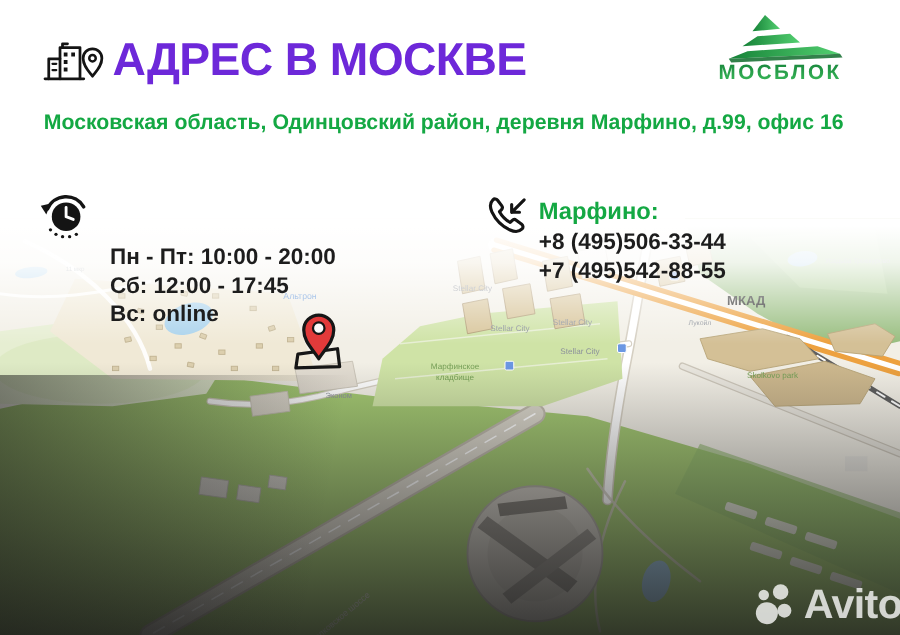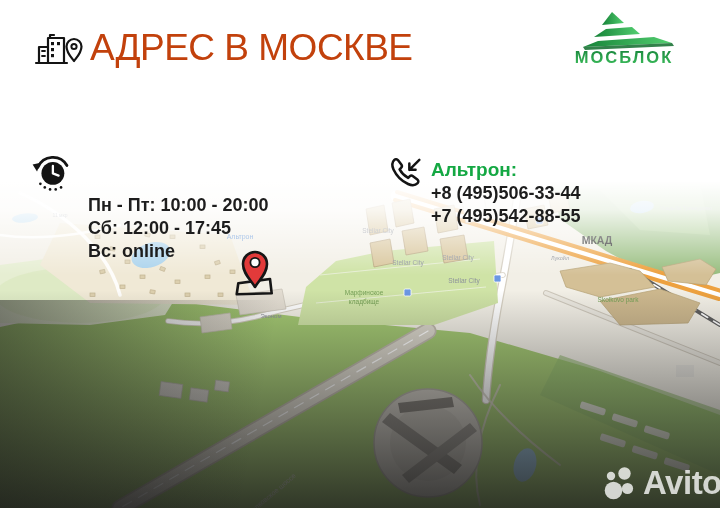--- a/index.html
+++ b/index.html
@@ -4,22 +4,22 @@
 <style>
   html,body{margin:0;padding:0;background:#ffffff;}
   .card{
     position:relative;width:720px;height:508px;overflow:hidden;background:#fff;
     font-family:"Liberation Sans","DejaVu Sans",sans-serif;
   }
   .abs{position:absolute;}
 
   
   .page-title{
-    left:90px;top:26px;font-size:37px;line-height:44px;font-weight:normal;
-    letter-spacing:-0.5px;color:#c2410c;white-space:nowrap;z-index:7;
+    left:90px;top:26px;font-size:37px;line-height:44px;font-weight:bold;
+    letter-spacing:-0.5px;color:#6d28d9;white-space:nowrap;z-index:7;
   }
   .address-line{
     left:35px;top:88px;width:670px;font-size:17px;font-weight:bold;
     color:#14a843;white-space:nowrap;z-index:7;
   }
   .section-title{font-size:19px;font-weight:bold;color:#14a843;white-space:nowrap;z-index:7;}
   .info-text{font-size:18px;font-weight:bold;color:#1d1d1d;line-height:23px;white-space:nowrap;z-index:7;}
   .hours-title{left:88px;top:159px;}
   .hours-lines{left:88px;top:182px;margin-top:12px;}
   .phones-title{left:431px;top:159px;}
@@ -256,20 +256,21 @@
     </defs>
     <g>
       <polygon points="46,6 58,17 36,19" fill="url(#pyr)"></polygon>
       <polygon points="40,23 66,21 74,28 28,31" fill="url(#pyr)"></polygon>
       <polygon points="32,35 88,31 106,37 17,41" fill="url(#pyr)"></polygon>
       <polygon points="17,41 106,37 108,40 19,44" fill="#0f6b2c" opacity="0.85"></polygon>
     </g>
     <text x="58" y="57" text-anchor="middle" font-size="16.5" font-weight="bold" letter-spacing="2" fill="url(#logoTextGrad)" font-family="Liberation Sans, DejaVu Sans, sans-serif">МОСБЛОК</text>
   </svg>
 
+  <div class="abs address-line">Московская область, Одинцовский район, деревня Марфино, д.99, офис 16</div>
 
   <svg class="abs clock-icon" width="44" height="46" viewBox="0 0 50 52">
     <circle cx="26" cy="23" r="13" fill="#141414"></circle>
     <path d="M 26,23 L 26,14.5 M 26,23 L 32.5,25.5" stroke="#ffffff" stroke-width="2.6" stroke-linecap="round" fill="none"></path>
     <path d="M 42,14 A 18.5,18.5 0 0 0 9,16" stroke="#141414" stroke-width="3.2" fill="none" stroke-linecap="round"></path>
     <polygon points="3,13 12,11 8,21" fill="#141414"></polygon>
     <circle cx="35.3" cy="39" r="1.5" fill="#141414"></circle>
       <circle cx="29.2" cy="41.2" r="1.5" fill="#141414"></circle>
     <circle cx="22.8" cy="41.2" r="1.5" fill="#141414"></circle>
       <circle cx="16.8" cy="39" r="1.5" fill="#141414"></circle>
@@ -278,21 +279,21 @@
   <div class="abs info-text hours-lines">
     <div>Пн - Пт: 10:00 - 20:00</div>
     <div>Сб: 12:00 - 17:45</div>
     <div>Вс: online</div>
   </div>
 
   <svg class="abs phone-icon" width="40" height="40" viewBox="0 0 48 48">
     <path d="M 10,7 C 7.5,9.5 7,14 9,18.5 C 12.5,26 19,32.5 26.5,36 C 31,38 35.5,37.5 38,35 C 39.3,33.7 39,31.6 37.6,30.5 L 32.4,26.6 C 31.2,25.7 29.5,25.8 28.4,26.9 L 26.6,28.7 C 22.4,26.4 18.6,22.6 16.3,18.4 L 18.1,16.6 C 19.2,15.5 19.3,13.8 18.4,12.6 L 14.5,7.4 C 13.4,6 11.3,5.7 10,7 Z" fill="none" stroke="#141414" stroke-width="3" stroke-linejoin="round"></path>
     <path d="M 40,7 L 28,19 M 28,11.5 L 28,19 L 35.5,19" fill="none" stroke="#141414" stroke-width="3" stroke-linecap="round" stroke-linejoin="round"></path>
   </svg>
-  <div class="abs section-title phones-title">Альтрон:</div>
+  <div class="abs section-title phones-title">Марфино:</div>
   <div class="abs info-text phones-lines">
     <div>+8 (495)506-33-44</div>
     <div>+7 (495)542-88-55</div>
   </div>
 
   <div class="abs watermark">
     <svg width="36" height="34" viewBox="0 0 34 34">
       <g fill="rgba(255,255,255,0.78)">
         <circle cx="8" cy="10" r="4.2"></circle>
         <circle cx="21.5" cy="7.5" r="6.2"></circle>

